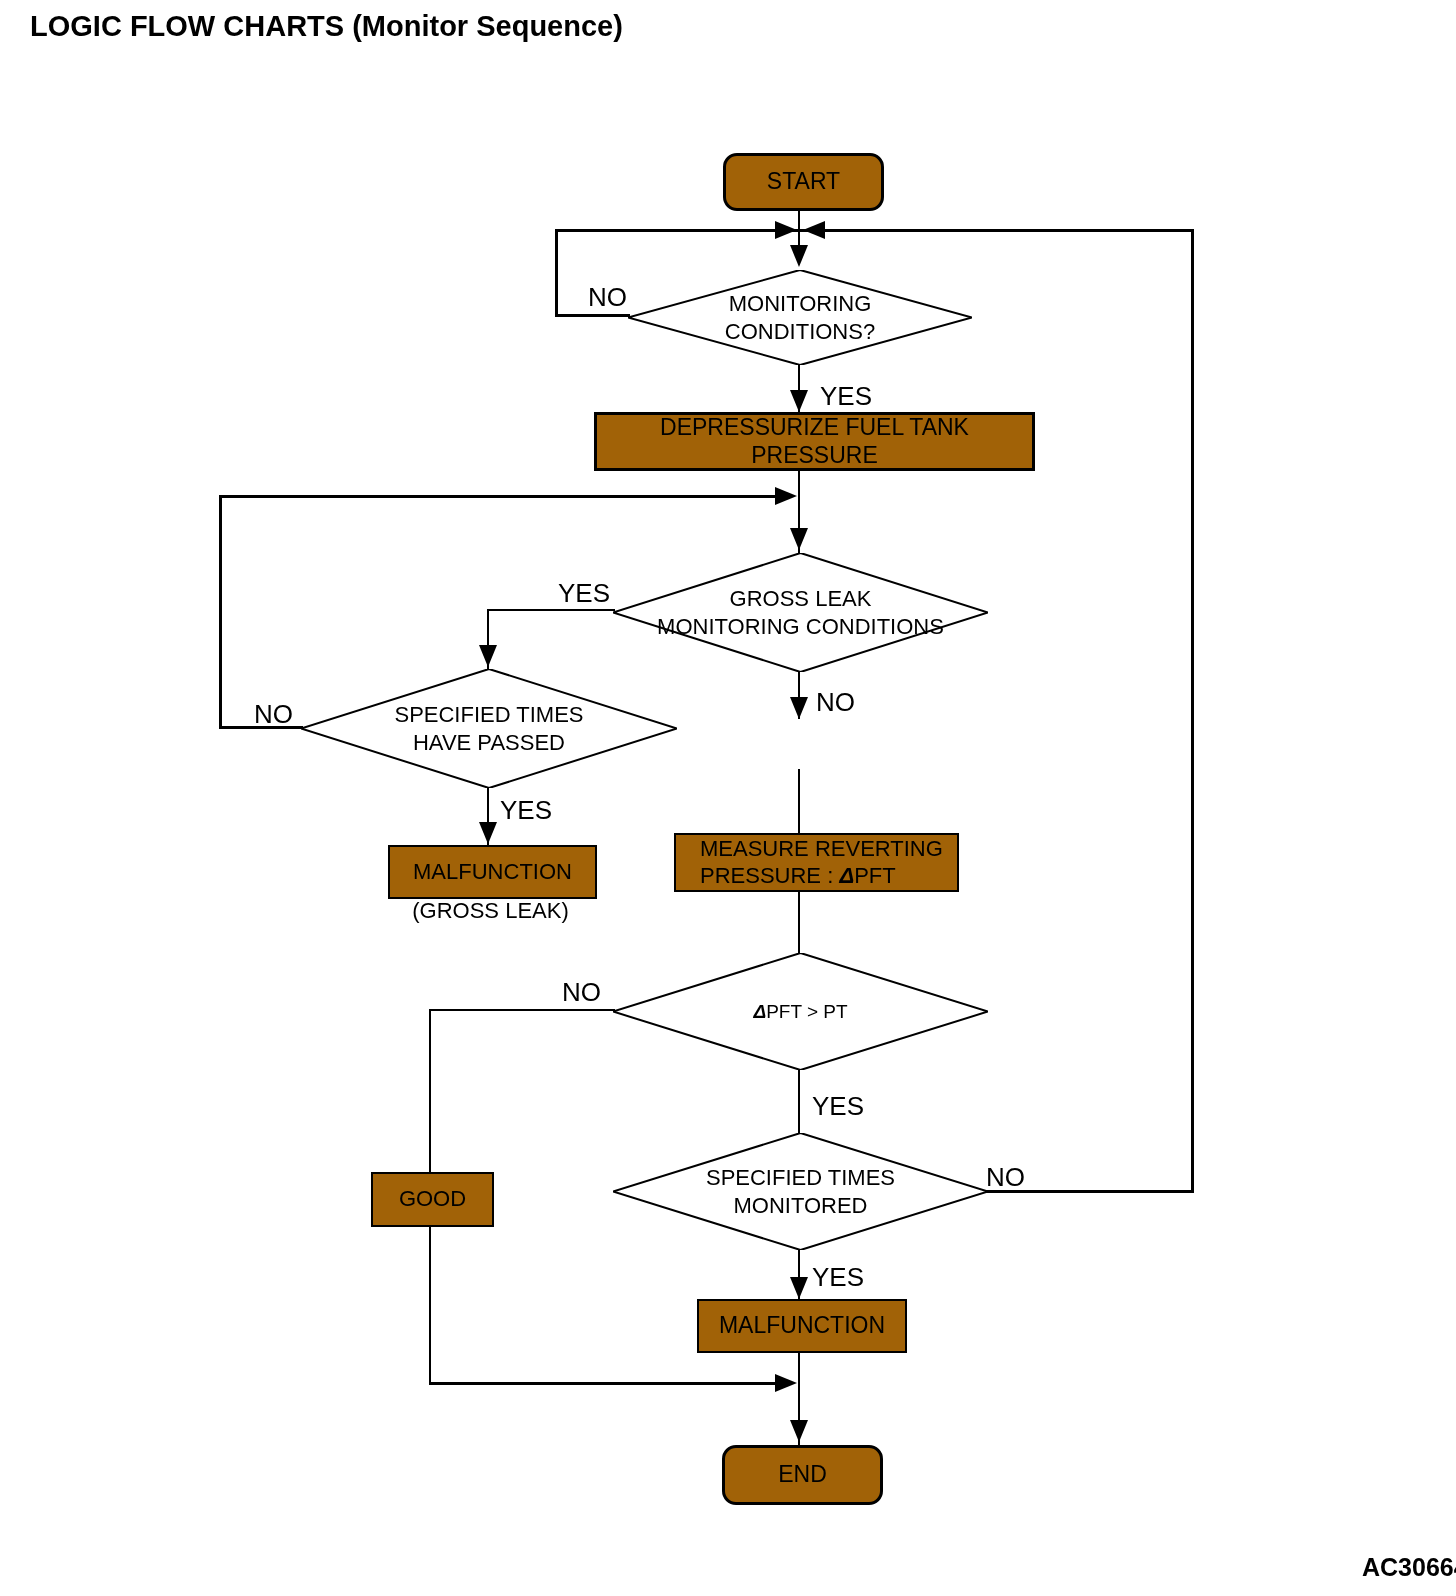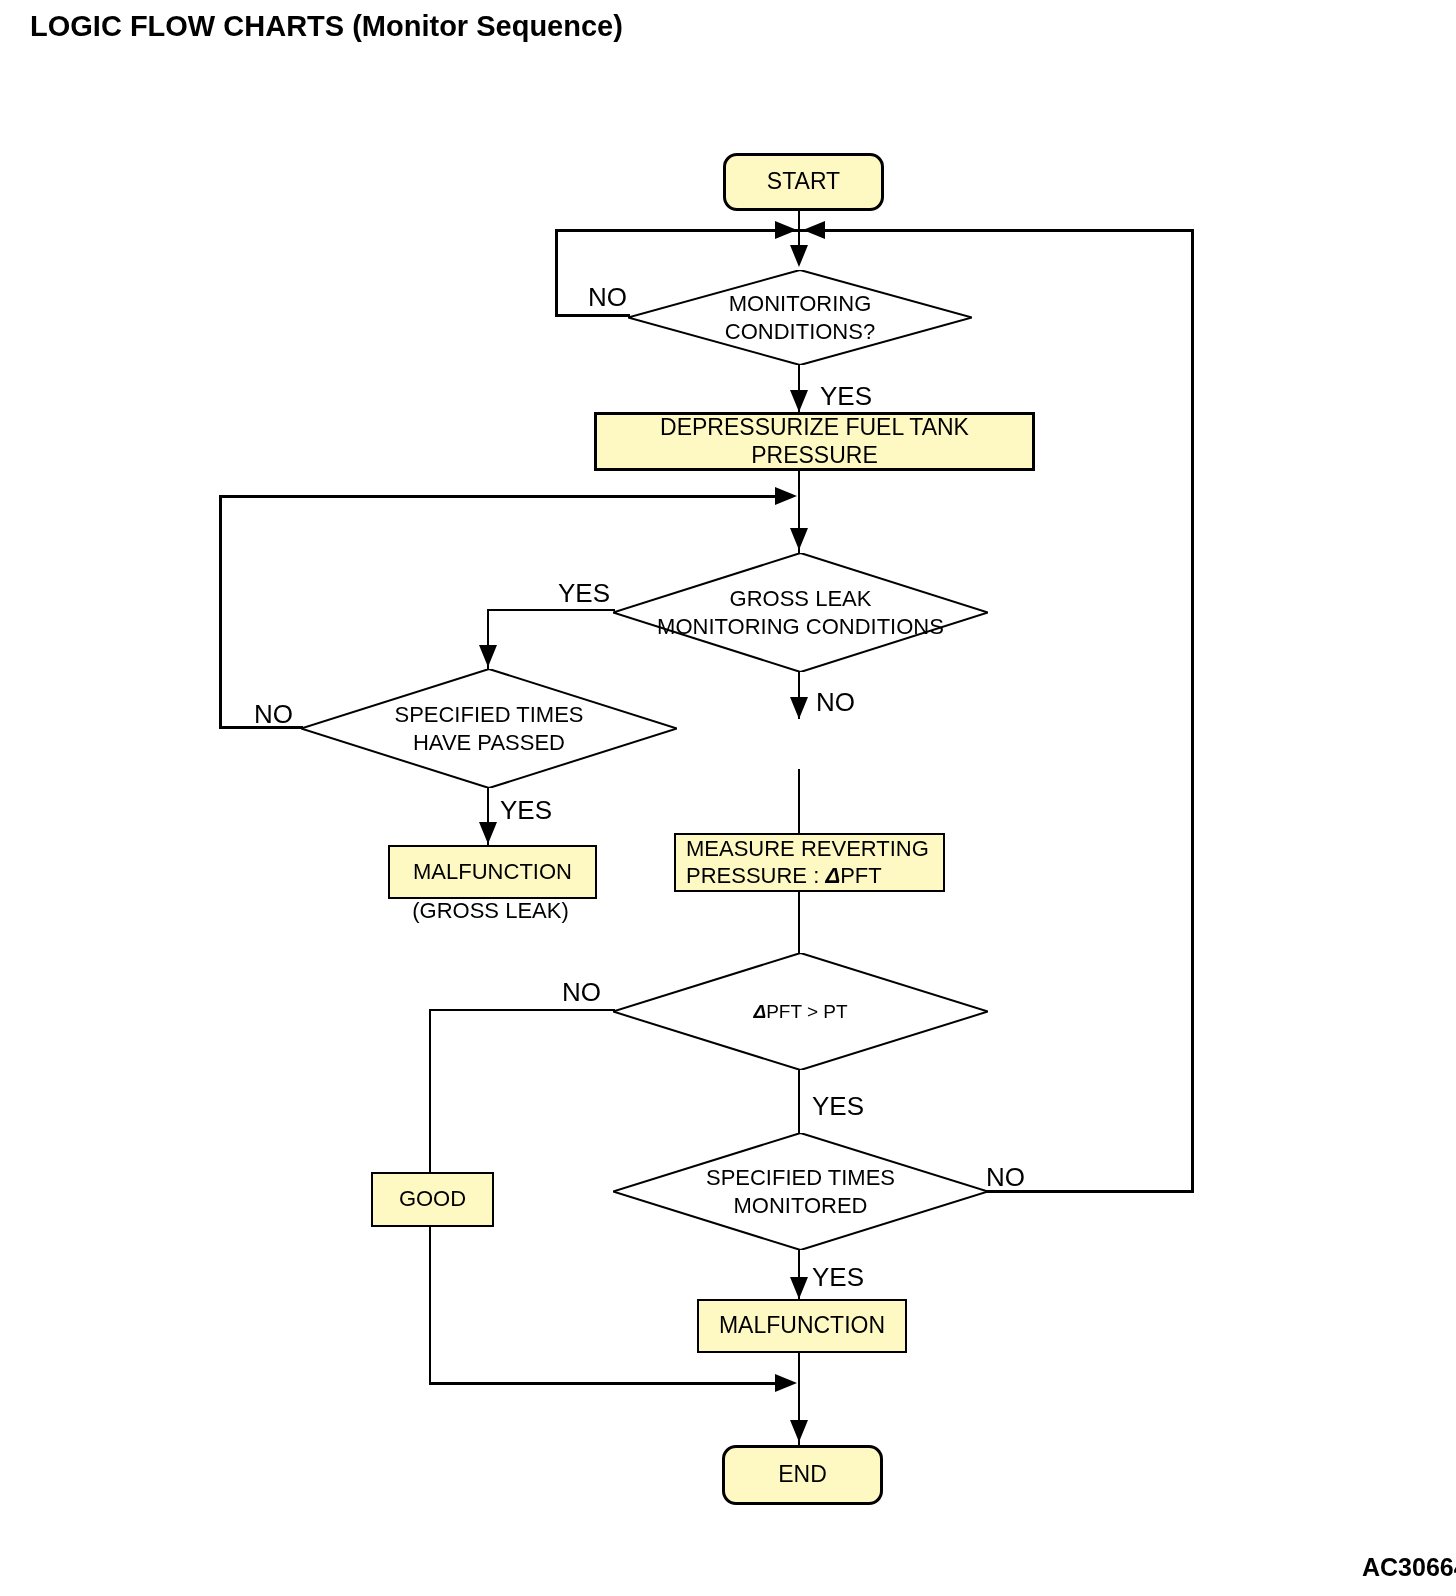--- a/index.html
+++ b/index.html
@@ -8,31 +8,31 @@
   .title{position:absolute;left:30px;top:10px;font-size:29px;font-weight:bold;letter-spacing:0px;}
   .subtitle{position:absolute;left:62px;top:80px;font-size:31px;}
   .figid{position:absolute;left:1322px;top:1553px;font-size:25px;font-weight:bold;margin-left:40px;}
   .ln{position:absolute;background:#000;}
   .arr-down{position:absolute;width:0;height:0;border-left:9px solid transparent;
             border-right:9px solid transparent;border-top:22px solid #000;}
   .arr-right{position:absolute;width:0;height:0;border-top:9px solid transparent;
              border-bottom:9px solid transparent;border-left:22px solid #000;}
   .arr-left{position:absolute;width:0;height:0;border-top:9px solid transparent;
             border-bottom:9px solid transparent;border-right:22px solid #000;}
-  .box{position:absolute;background:#fef9c3;border:2px solid #000;display:flex;
+  .box{position:absolute;background:#a16207;border:2px solid #000;display:flex;
        align-items:center;justify-content:center;text-align:center;font-size:22px;line-height:1.2;}
   .thick{border-width:3px;margin-left:7px;}
   .term{border-radius:14px;border-width:3px;font-size:23px;}
   .diamond{position:absolute;}
   .diamond svg{position:absolute;left:0;top:0;width:100%;height:100%;}
   .dtext{position:absolute;inset:0;display:flex;flex-direction:column;align-items:center;
          justify-content:center;text-align:center;font-size:22px;line-height:1.25;}
   .elabel{position:absolute;font-size:26px;}
   .leftalign{flex-direction:column;align-items:flex-start;justify-content:center;
-             text-align:left;padding-left:10px;}
+             text-align:left;padding-left:24px;}
   .delta{font-style:italic;font-weight:bold;}
   .sublabel{position:absolute;font-size:22px;text-align:center;}
 </style>
 </head>
 <body>
 
 <div class="canvas">
 
   <div class="title">LOGIC FLOW CHARTS (Monitor Sequence)</div>
 

